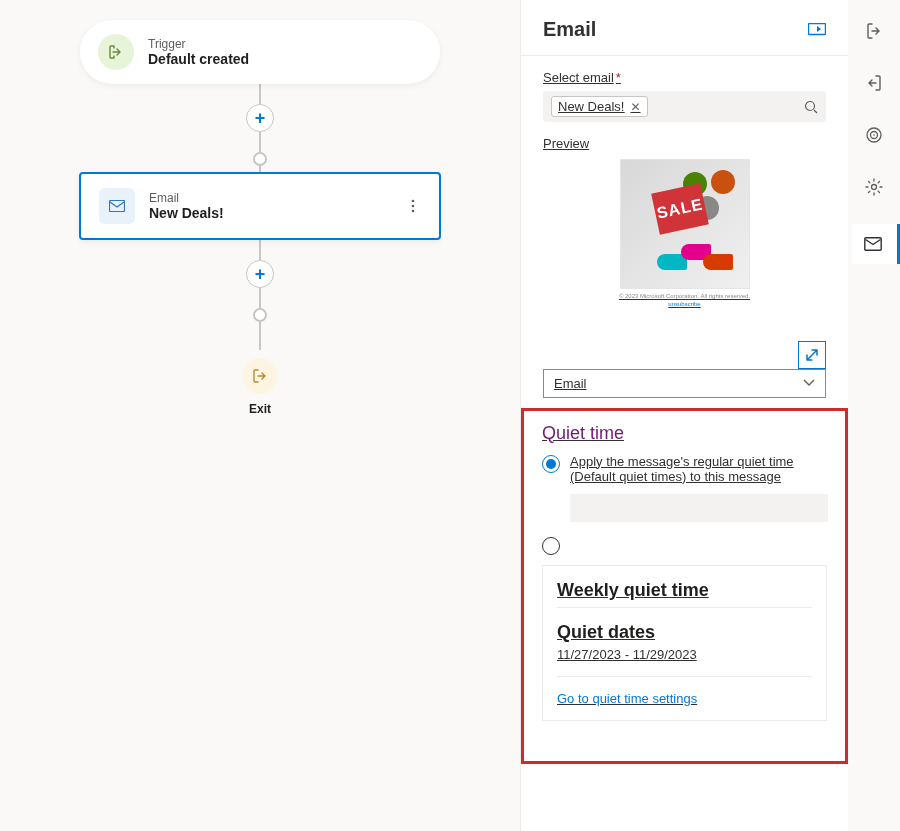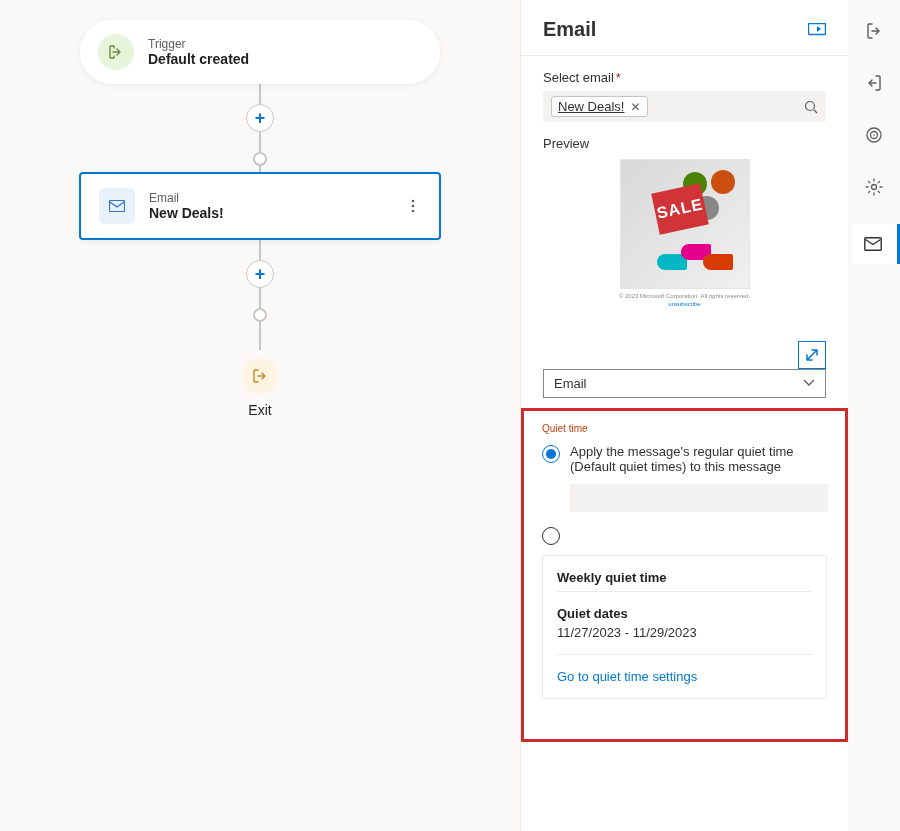--- a/index.html
+++ b/index.html
@@ -125,30 +125,30 @@
   .exit-icon {
     width: 36px; height: 36px;
     border-radius: 50%;
     background: #fdf5e2;
     color: #b88a2e;
     margin: 0 auto 8px;
     display: flex;
     align-items: center;
     justify-content: center;
   }
-  .exit-label { font-size: 14px; font-weight: 400; color: #201f1e;}
+  .exit-label { font-size: 12px; font-weight: 700; color: #201f1e;}
   
   .panel-header {
     display: flex;
     align-items: center;
     justify-content: space-between;
     padding: 18px 22px 14px;
   }
   .panel-title { font-size: 20px; font-weight: 600; }
-  .panel-body { padding: 0 22px 20px; overflow-y: auto; flex:1; }
+  .panel-body { padding: 0 22px 20px; overflow-y: auto; flex:1;text-decoration:underline; }
   .field-label { font-size: 13px; color: #323130; margin-top: 14px; margin-bottom: 6px;}
   .req { color: #a4262c; margin-left: 2px;}
   .chip-input {
     background: #f3f2f1;
     border-radius: 3px;
     padding: 5px 8px;
     display: flex;
     align-items: center;
     gap: 8px;
     font-size: 13px;
@@ -225,21 +225,21 @@
     justify-content: space-between;
     align-items: center;
     cursor: pointer;
     background:#fff;
   }
   .red-frame {
     border: 3px solid #cc2c2c;
     margin: 10px -22px -20px;
     padding: 6px 18px 40px;
   }
-  .quiet-title { font-size: 10px; font-weight: 400; margin: 6px 0 10px; color:#c2410c;}
+  .quiet-title { font-size: 18px; font-weight: 400; margin: 6px 0 10px; color:#701a75;}
   .radio-row {
     display: flex;
     align-items: flex-start;
     gap: 10px;
     margin-bottom: 10px;
     font-size: 13px;
     cursor: pointer;
   }
   .radio {
     width: 18px; height: 18px;
@@ -261,21 +261,21 @@
     height: 28px;
     width: 258px;
     background: #f3f2f1;
     margin-bottom: 14px;
   }
   .quiet-box {
     border: 1px solid #edebe9;
     margin-top: 4px;
     padding: 14px 14px;
   }
-  .quiet-box .qh { font-size: 13px; font-weight:600; color:#201f1e; margin-bottom:4px;}
+  .quiet-box .qh { font-size: 18px; font-weight:600; color:#201f1e; margin-bottom:4px;}
   .quiet-box .qv { font-size: 13px; color:#323130; margin-bottom:14px;}
   .quiet-box hr { border:none; border-top:1px solid #edebe9; margin: 6px 0 14px;}
   .quiet-link {
     font-size: 13px;
     color: #0078d4;
     cursor: pointer;
     margin-top: 6px;
   }
   svg { display:block; }
   .clearfix::after{content:"";display:table;clear:both;}

